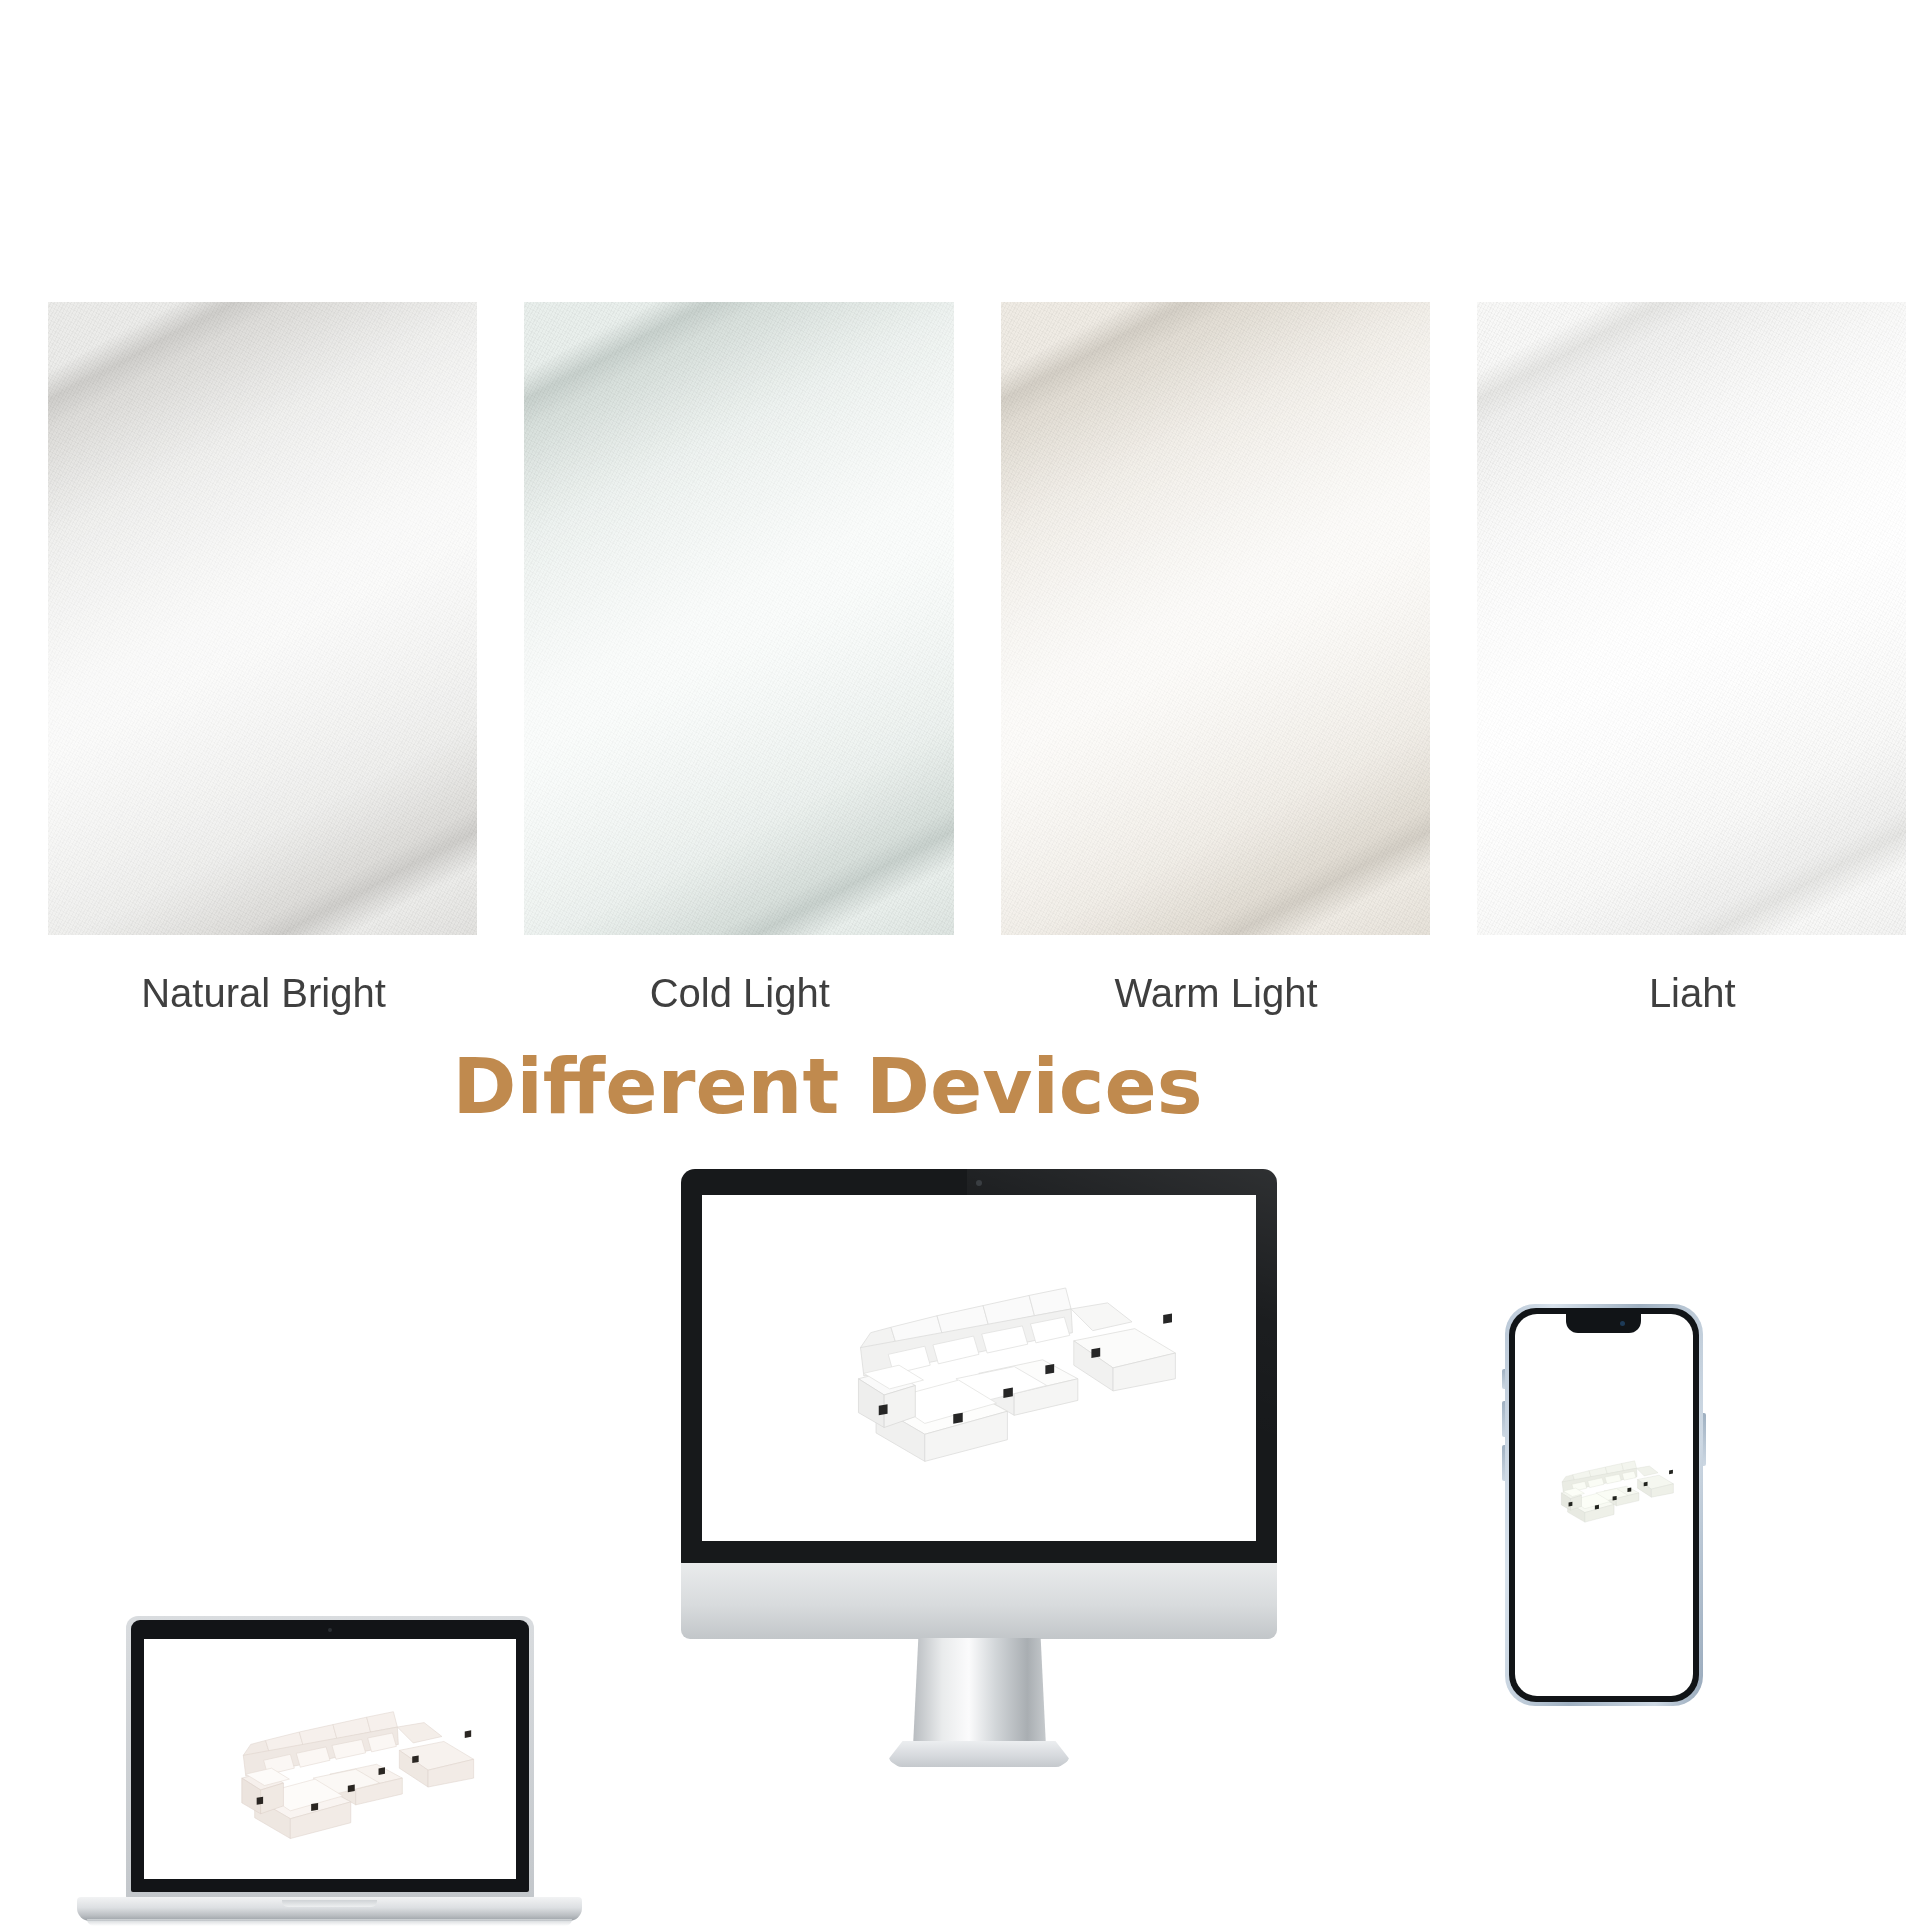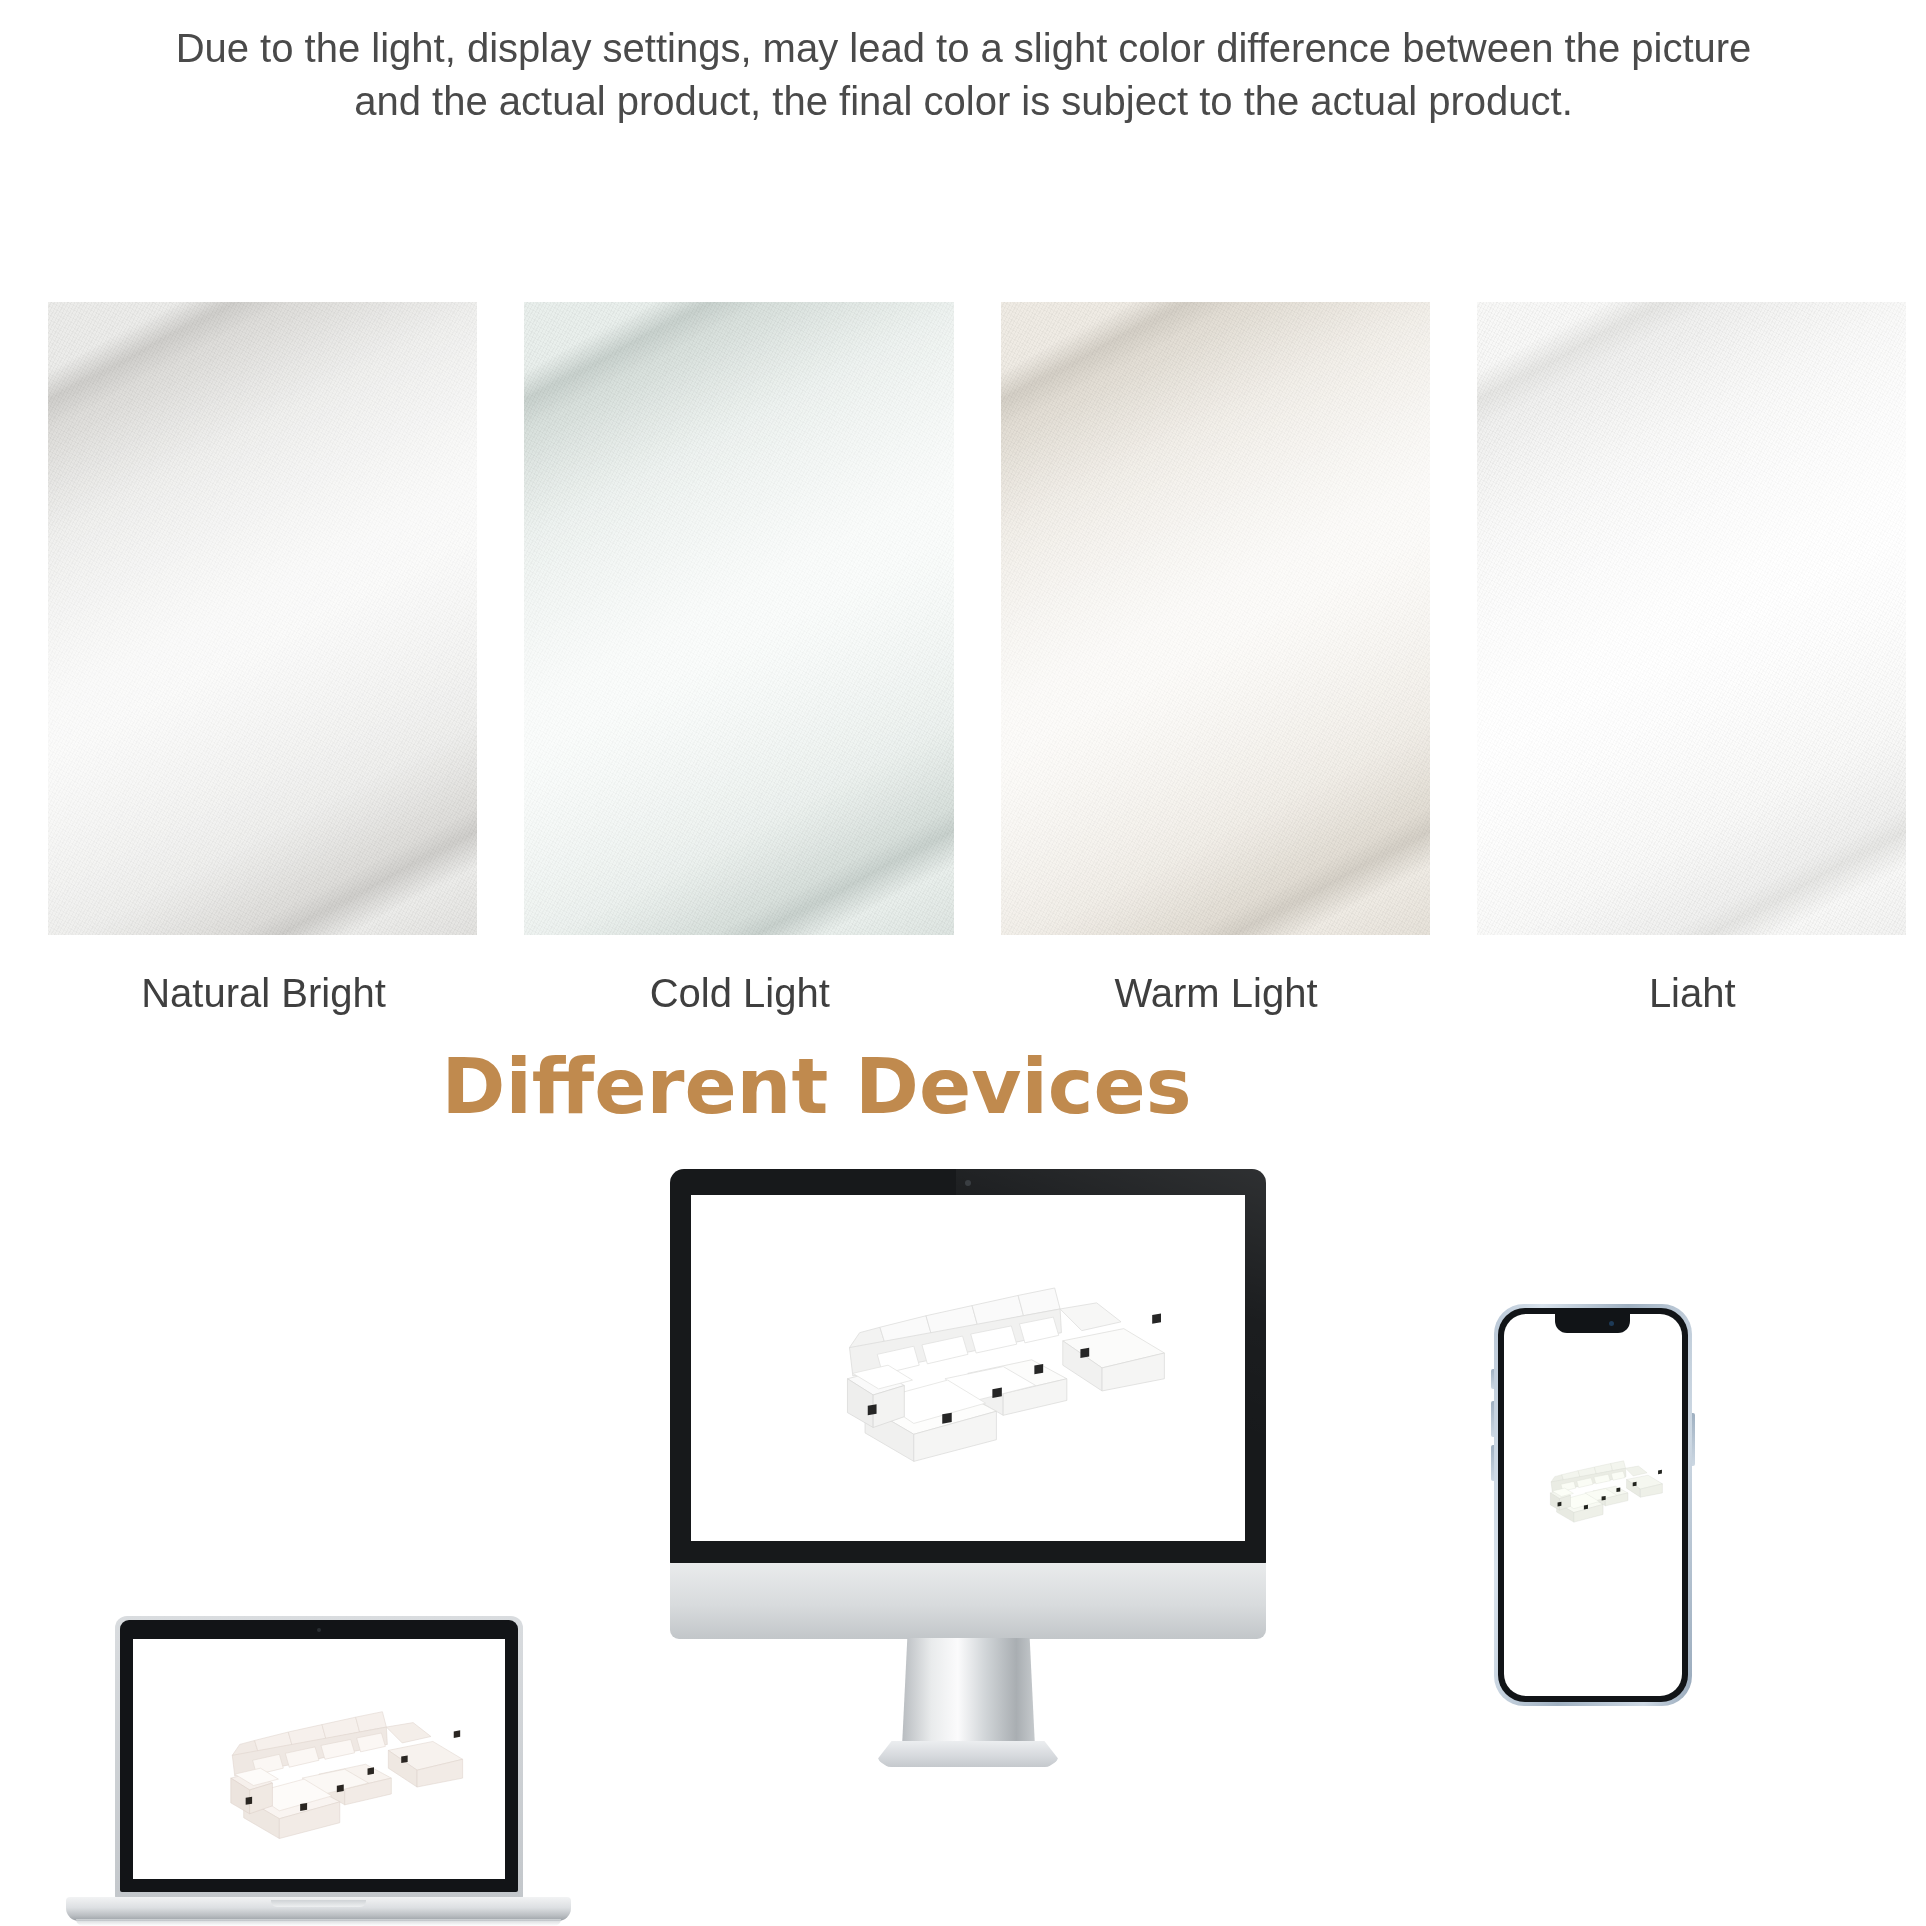--- a/index.html
+++ b/index.html
@@ -129,21 +129,21 @@
     width: 431px;
     text-align: center;
     font-size: 40px;
     color: #3f3f3f;
     font-family: "Liberation Sans", sans-serif;
   }
 
   
   #devices-section {
     position: absolute;
-    left: 5px;
+    left: 16px;
     top: 1030px;
     width: 1623px;
   }
   #devices-title {
     text-align: center;
     color: #C08A4E;
     font-size: 77px;
     font-weight: 700;
     margin: 0;
     padding-top: 12px;
@@ -349,21 +349,20 @@
   .screen-sofa {
     position: absolute;
     left: 50%;
     transform: translateX(-50%);
   }
 </style>
 </head>
 <body>
 
 <div id="chromatic-section">
-  <p id="chromatic-subtitle">Due to the light, display settings, may lead to a slight color difference between the picture and the actual product, the final color is subject to the actual product.</p>
 </div>
 
 <div id="swatch-row">
 
   <div class="swatch-cell">
     <div class="swatch-img" style="--c-dark:#c9c8c4; --c-mid:#dedddA; --c-seam:#cfcecb; --c-light:#ececea; --c-lightest:#f7f7f6;">
       <div class="fabric fab-base"></div>
       <div class="fabric fab-weave"></div>
       <div class="fabric fab-sheen"></div>
       <div class="fabric fab-corner"></div>

